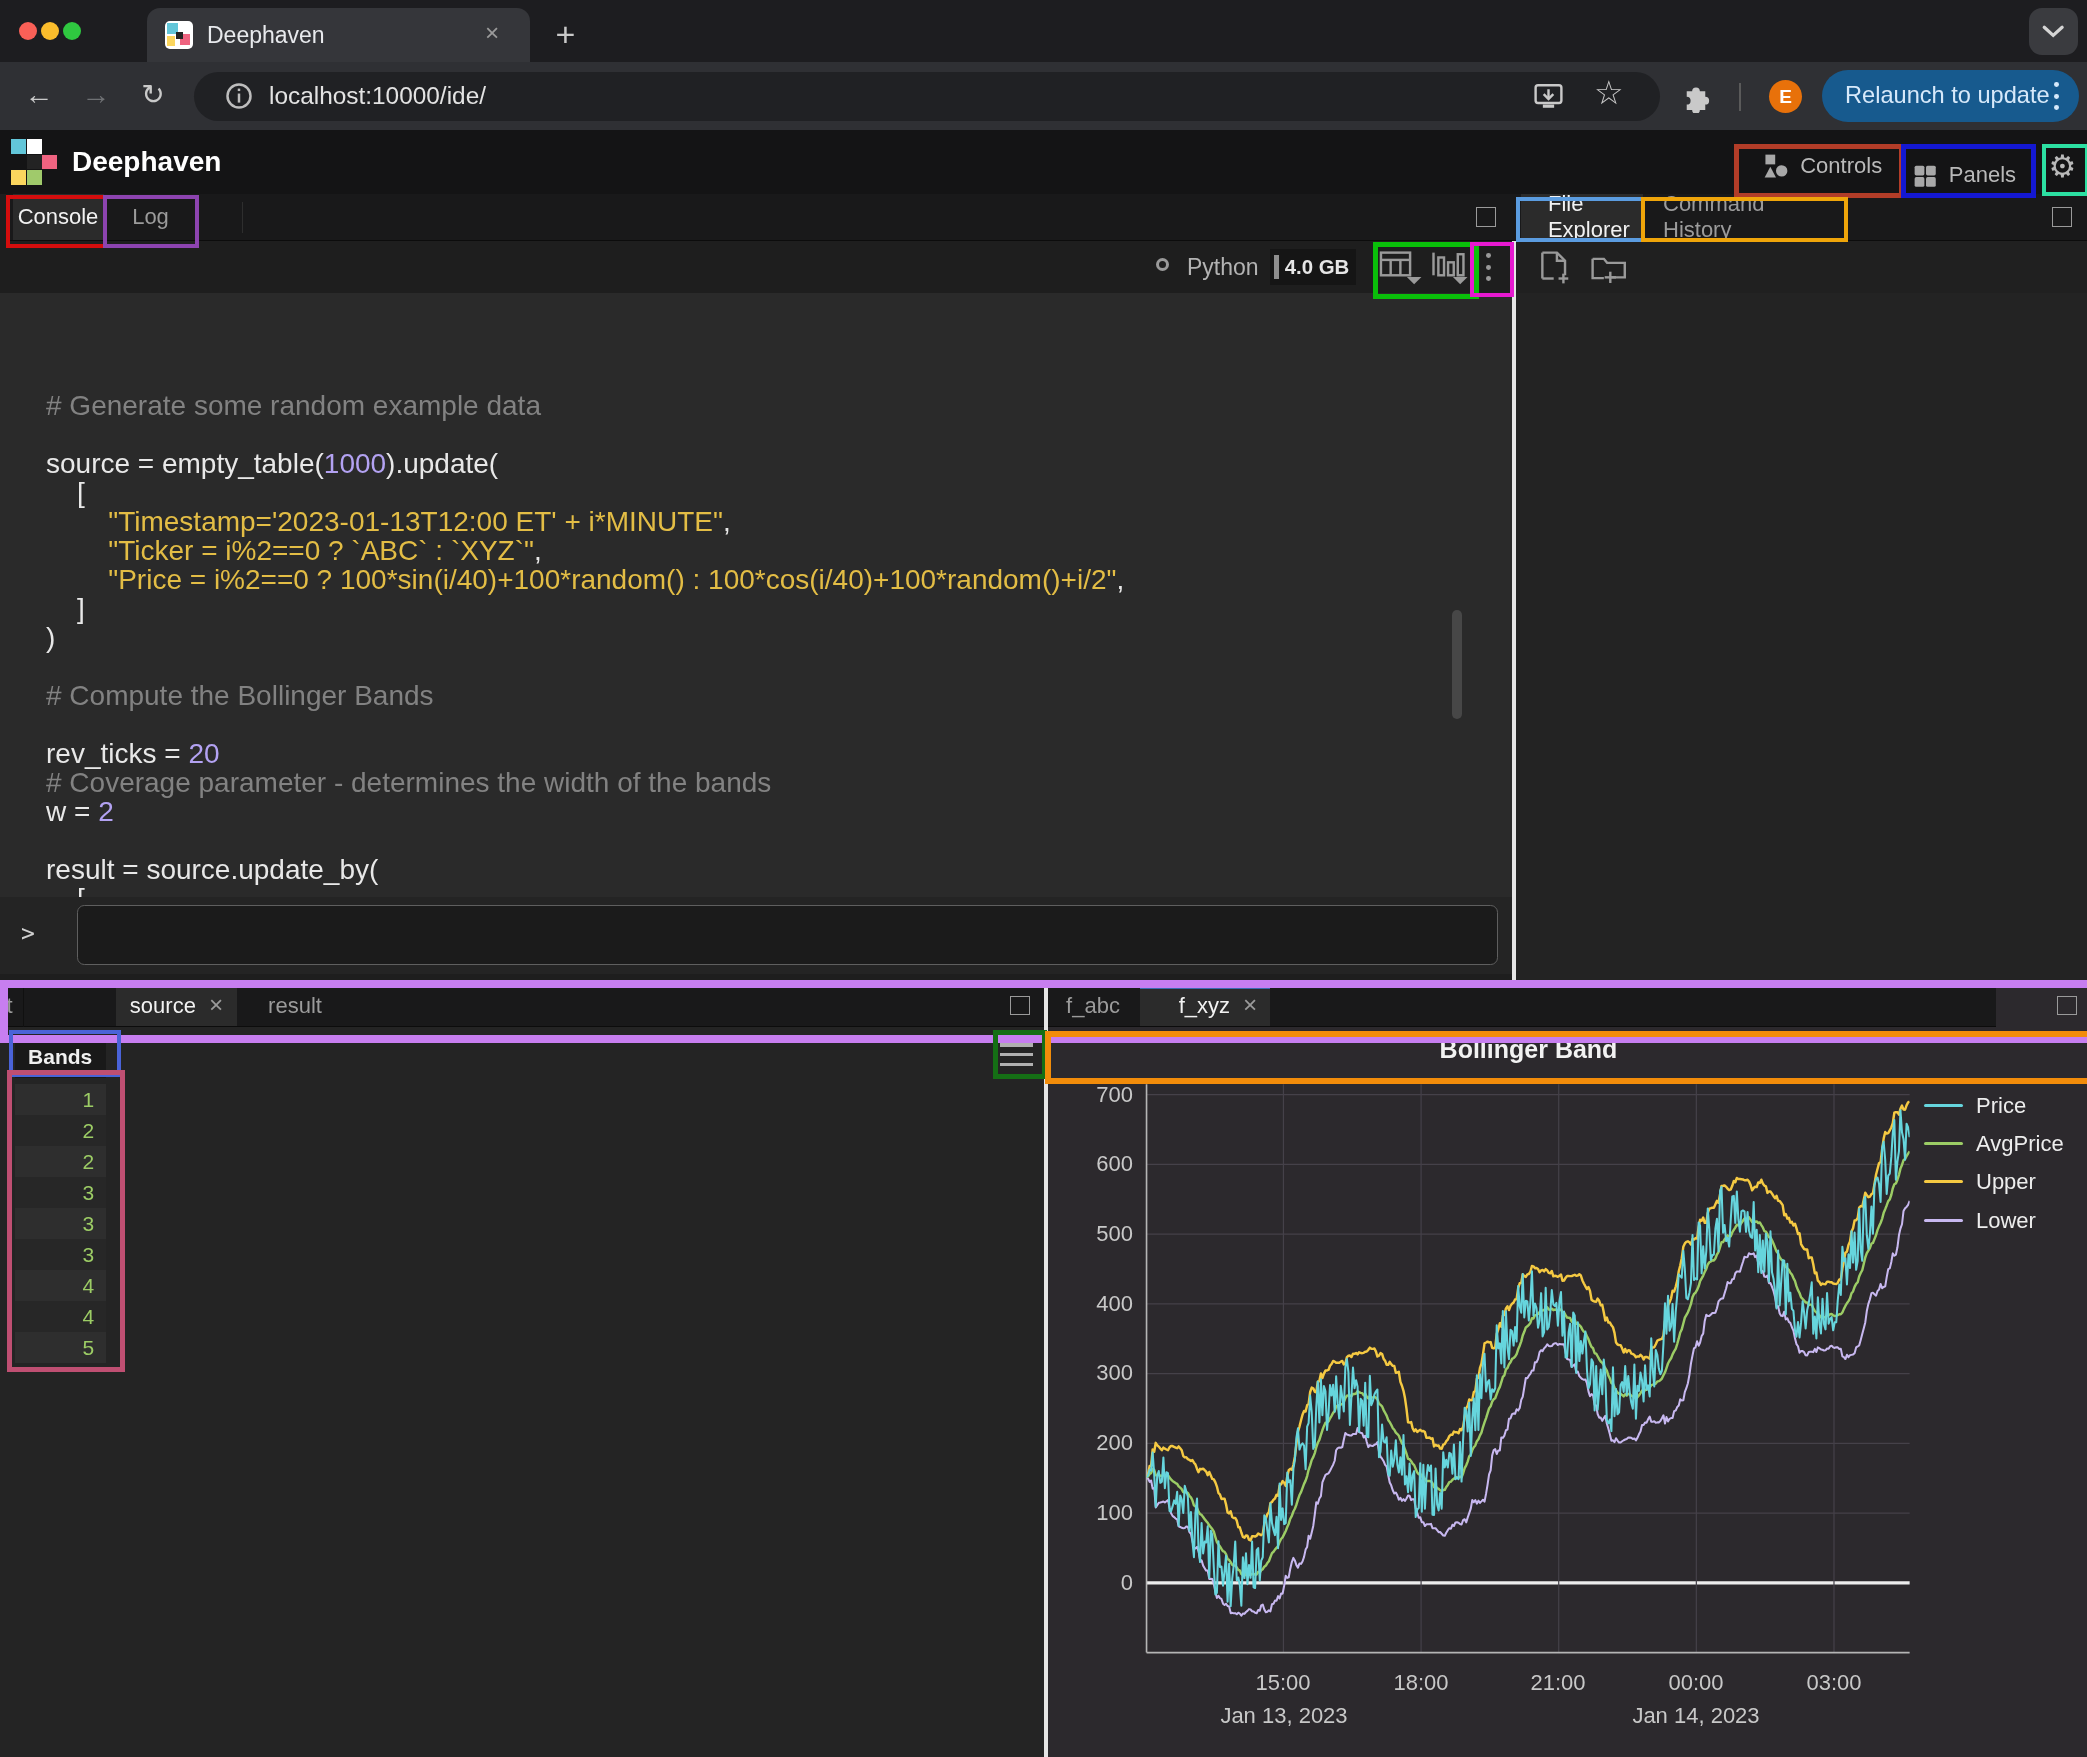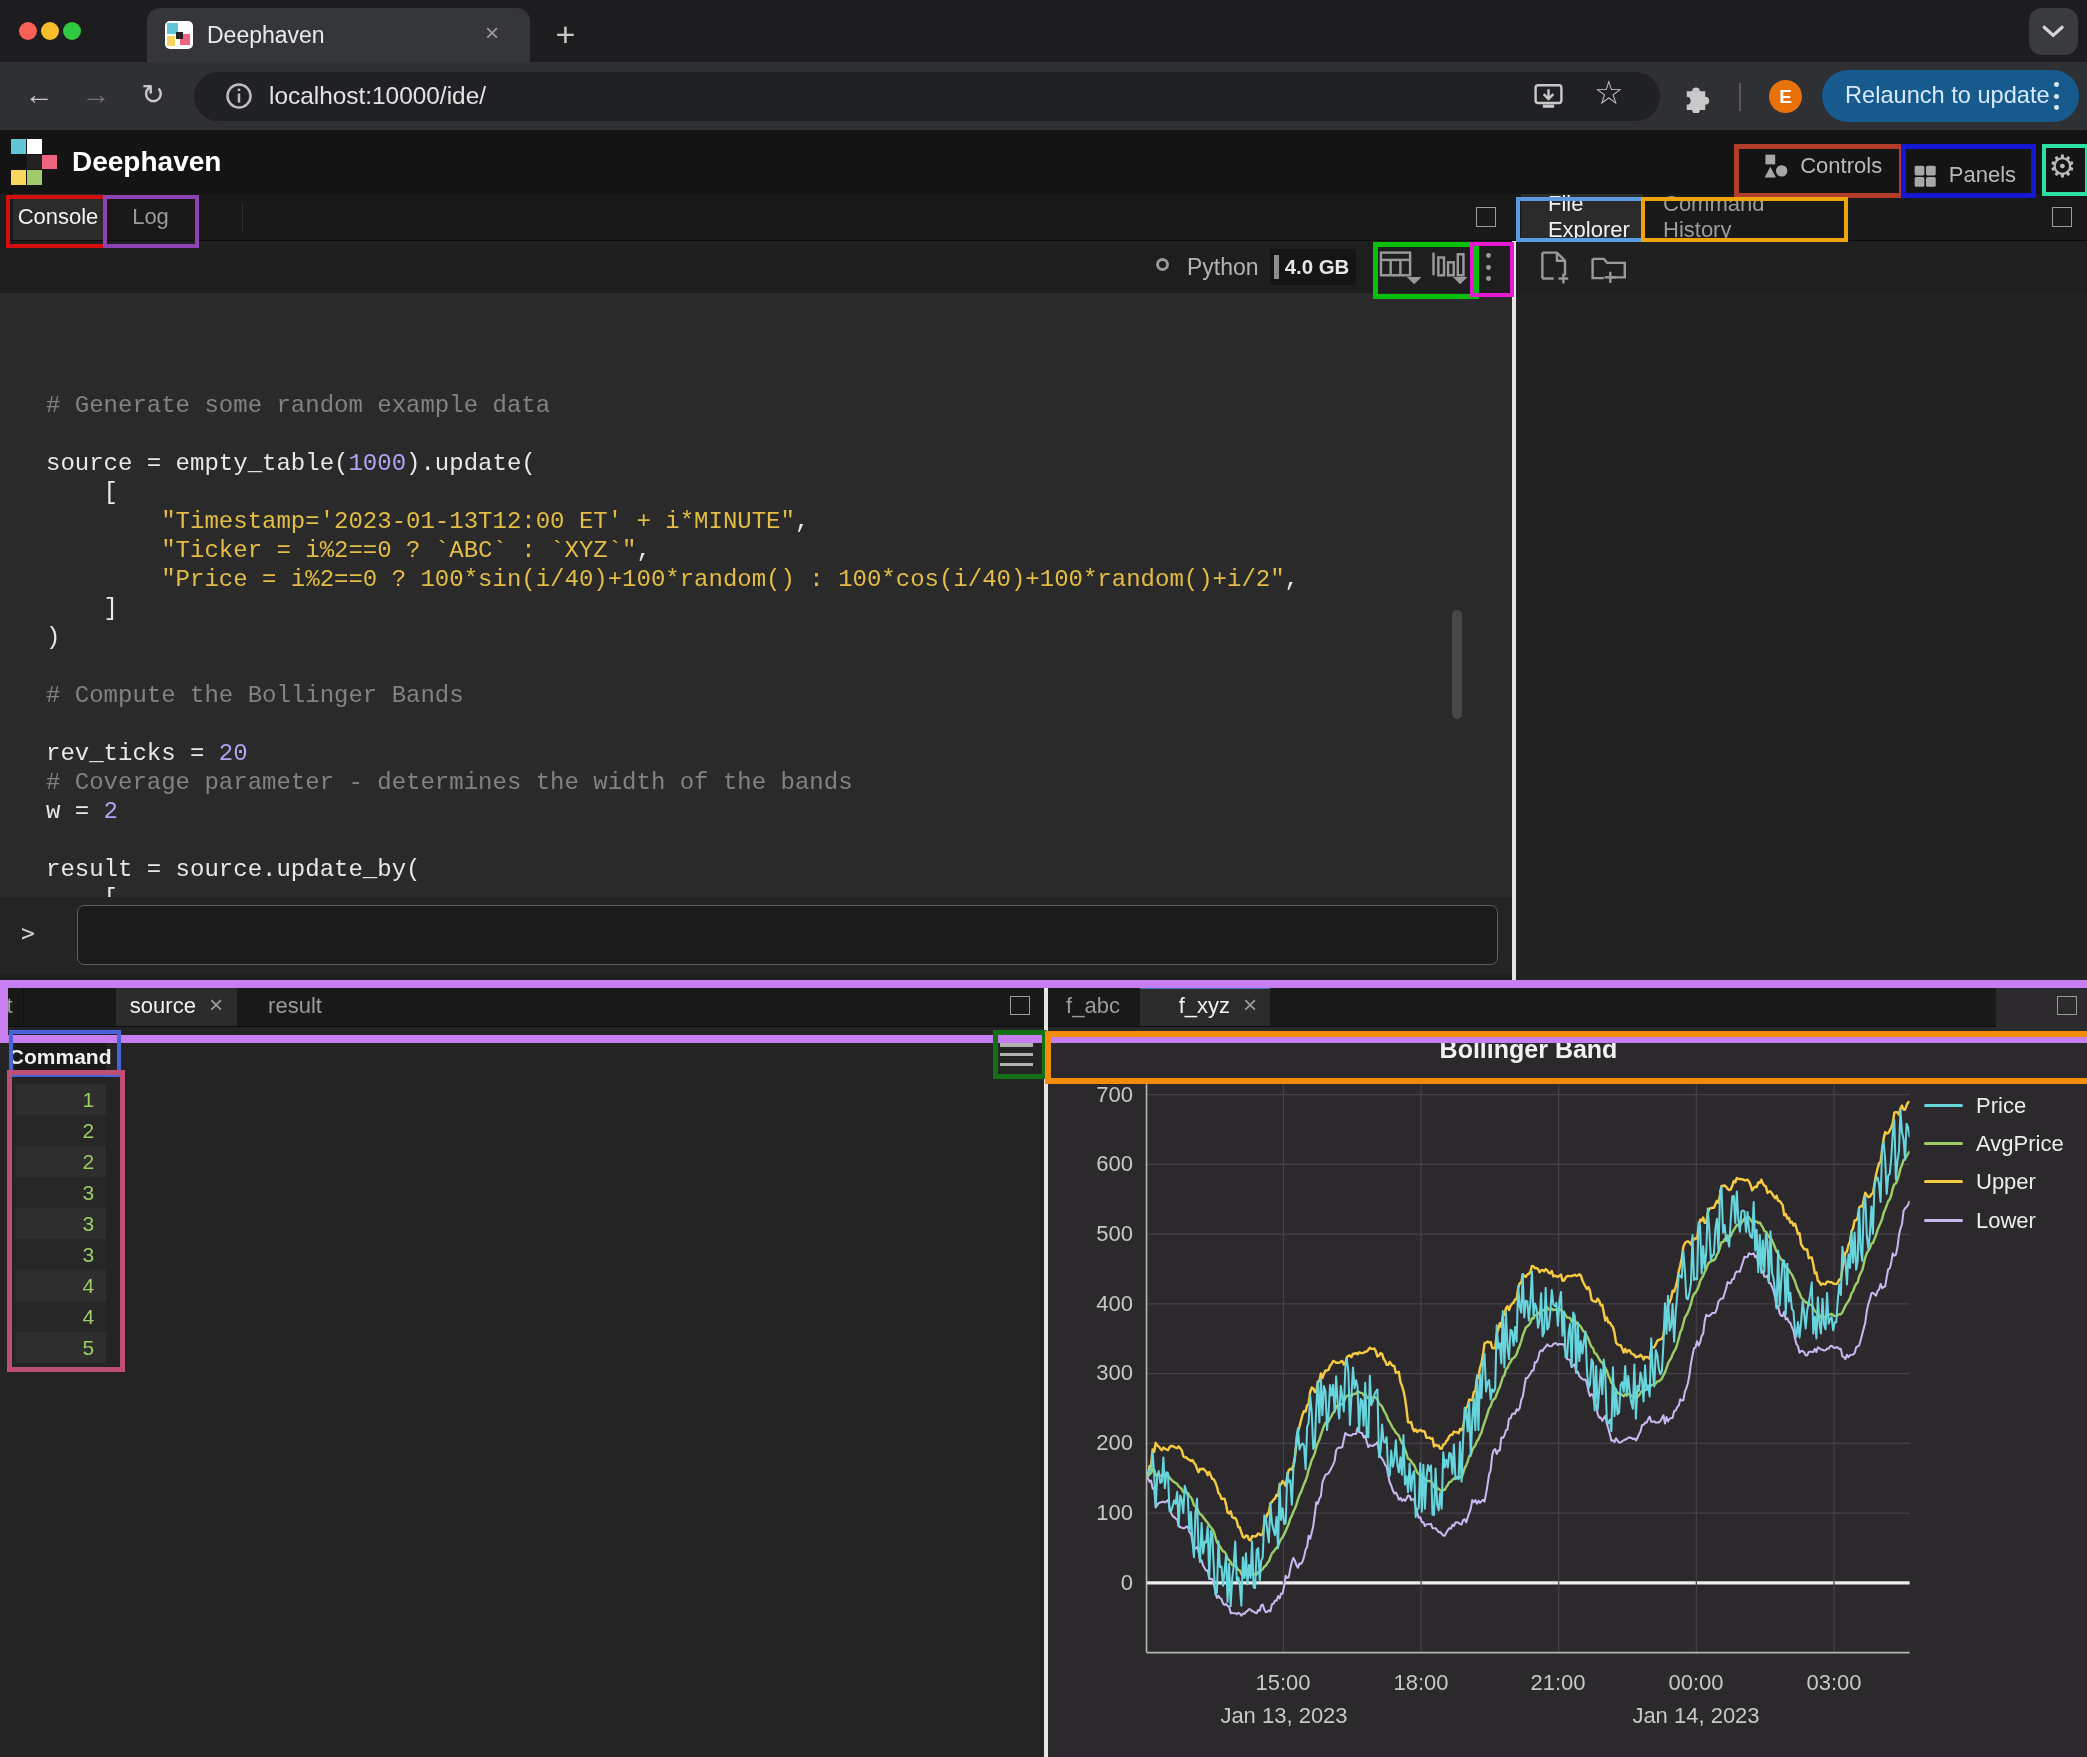--- a/index.html
+++ b/index.html
@@ -22,22 +22,22 @@
   .brand{color:#fff;font-size:28px;font-weight:600;}
   .hbtn{color:#b9b9b9;font-size:22px;display:flex;align-items:center;justify-content:center;gap:11.4px;}
   .panel{background:#1e1e1e;}
   .tabbar{background:#19191a;border-bottom:0.8px solid #0c0c0c;}
   .ptab{height:100%;display:flex;align-items:center;justify-content:center;gap:13px;
         font-size:22px;color:#9b9b9b;padding:0 18px;box-sizing:border-box;}
   .ptab.active{background:#2b2b2b;color:#f2f2f2;}
   .maxbox{width:19.5px;height:19.5px;border:1.6px solid #9a9a9a;}
   .closex{font-size:24.4px;color:#9a9a9a;line-height:1;}
   
-  .editor{background:#2a2a2a;overflow:hidden;font-family:Liberation Mono, monospace;
-          font-size:24px;line-height:29px;white-space:pre;}
+  .editor{background:#2a2a2a;overflow:hidden;font-family:Liberation Sans, sans-serif;
+          font-size:28px;line-height:29px;white-space:pre;}
   .code-line{height:29px;}
   .seg-p{color:#e8e8e8;} .seg-c{color:#828282;} .seg-s{color:#e3bd45;} .seg-n{color:#b3a2f2;}
   .consolerow{background:#242424;}
   .cinput{background:#1b1b1b;border:1.6px solid #5f5f5f;border-radius:7.3px;}
   .prompt{color:#d0d0d0;font-family:"DejaVu Sans Mono",monospace;font-size:23px;}
   .membox{background:#151515;color:#e6e6e6;font-size:20.4px;font-weight:bold;
           display:flex;align-items:center;justify-content:center;}
   .membar{position:absolute;left:4.1px;top:5.7px;width:4.9px;bottom:5.7px;background:#8d8d8d;}
   .gearglyph{font-size:31px;color:#b9b9b9;}
   .scrollthumb{background:#474747;border-radius:4.9px;}
@@ -246,21 +246,21 @@
       <div class="abs ptab active" style="left:116px;top:0;width:121px;">
         <span>source</span>
         <span class="closex">×</span>
       </div>
       <div class="abs ptab" style="left:239px;top:0;width:112px;">
           <span>result</span>
         </div>
       <div class="abs maxbox" style="left:1010px;top:10.6px;"></div>
     </div>
     <div class="abs" style="left:0;top:42px;width:1044px;height:730px;">
-      <div class="abs colheader" style="left:14.7px;top:9.8px;width:91px;height:41px;">Command</div>
+      <div class="abs colheader" style="left:14.7px;top:9.8px;width:91px;height:41px;">Bands</div>
       <div class="abs" style="left:14.7px;top:57px;" id="values-rows">
           <div class="vrow odd">1</div>
           <div class="vrow even">2</div>
           <div class="vrow odd">2</div>
           <div class="vrow even">3</div>
           <div class="vrow odd">3</div>
           <div class="vrow even">3</div>
           <div class="vrow odd">4</div>
           <div class="vrow even">4</div>
           <div class="vrow odd">5</div>

